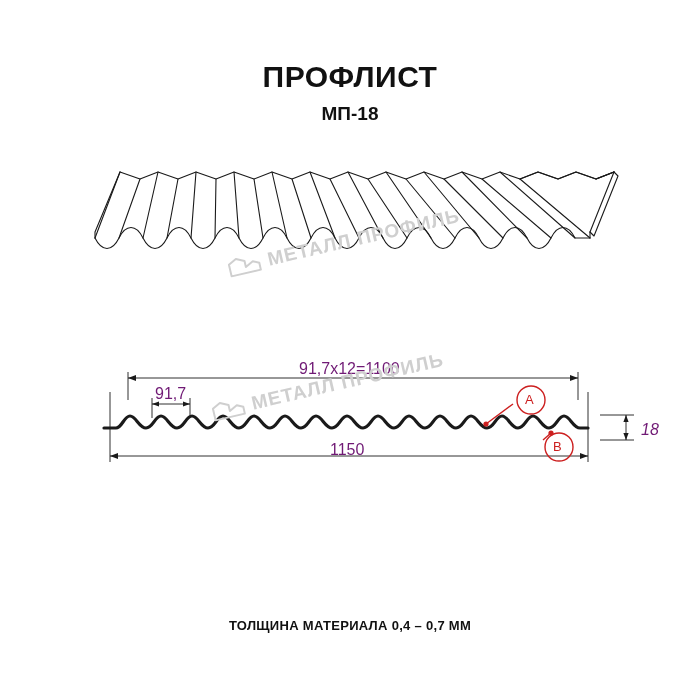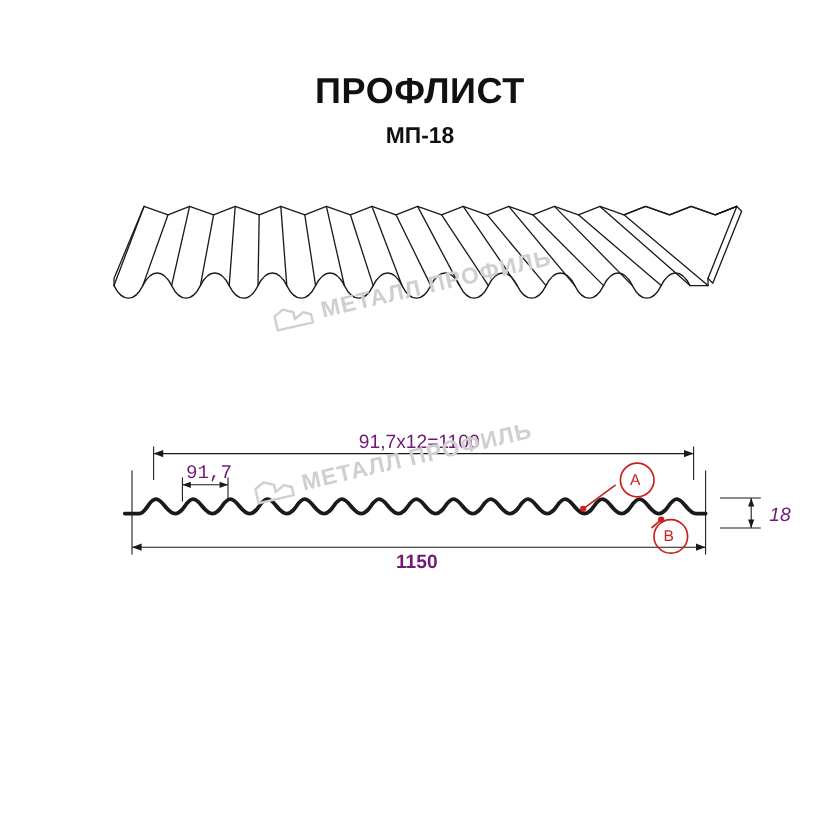--- a/index.html
+++ b/index.html
@@ -248,24 +248,25 @@
     <g fill="#cc1f1f" stroke="none">
       <circle cx="486" cy="424" r="2.6"></circle>
       <circle cx="551" cy="433" r="2.6"></circle>
     </g>
   </svg>
 
   <div class="dim-label" style="left:525px; top:392px; color:#cc1f1f; font-size:13px;">A</div>
   <div class="dim-label" style="left:553px; top:439px; color:#cc1f1f; font-size:13px;">B</div>
 
   <div class="dim-label" style="left:299px; top:360px;">91,7х12=1100</div>
-  <div class="dim-label" style="left:155px; top:385px;font-family:Liberation Mono, monospace;">91,7</div>
-  <div class="dim-label" style="left:330px; top:460px;font-weight:bold;">1150</div>
+  <div class="dim-label" style="left:155px; top:385px;">91,7</div>
+  <div class="dim-label" style="left:330px; top:441px;">1150</div>
   <div class="dim-label" style="left:641px; top:421px;font-style:italic;">18</div>
 
   <div class="wm wm-2">
     <svg class="wm-mark" width="34" height="22" viewBox="0 0 34 22">
       <path d="M2 18 L2 6 L10 2 L18 6 L18 12 L26 8 L32 11 L32 18 Z" fill="none" stroke="#cfcfcf" stroke-width="2" stroke-linejoin="round"></path>
     </svg><span>МЕТАЛЛ ПРОФИЛЬ</span>
   </div>
 
+  <div class="footer-note">ТОЛЩИНА МАТЕРИАЛА 0,4 – 0,7 ММ</div>
 
 </div>
 
 </body></html>

